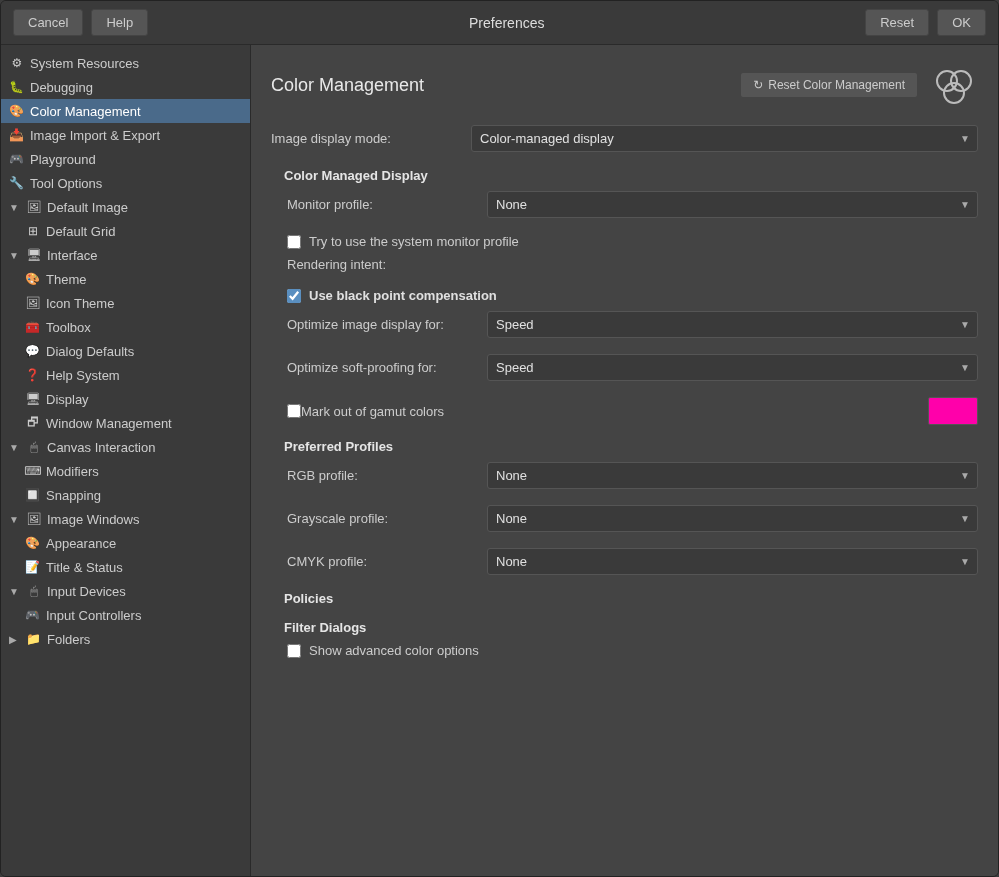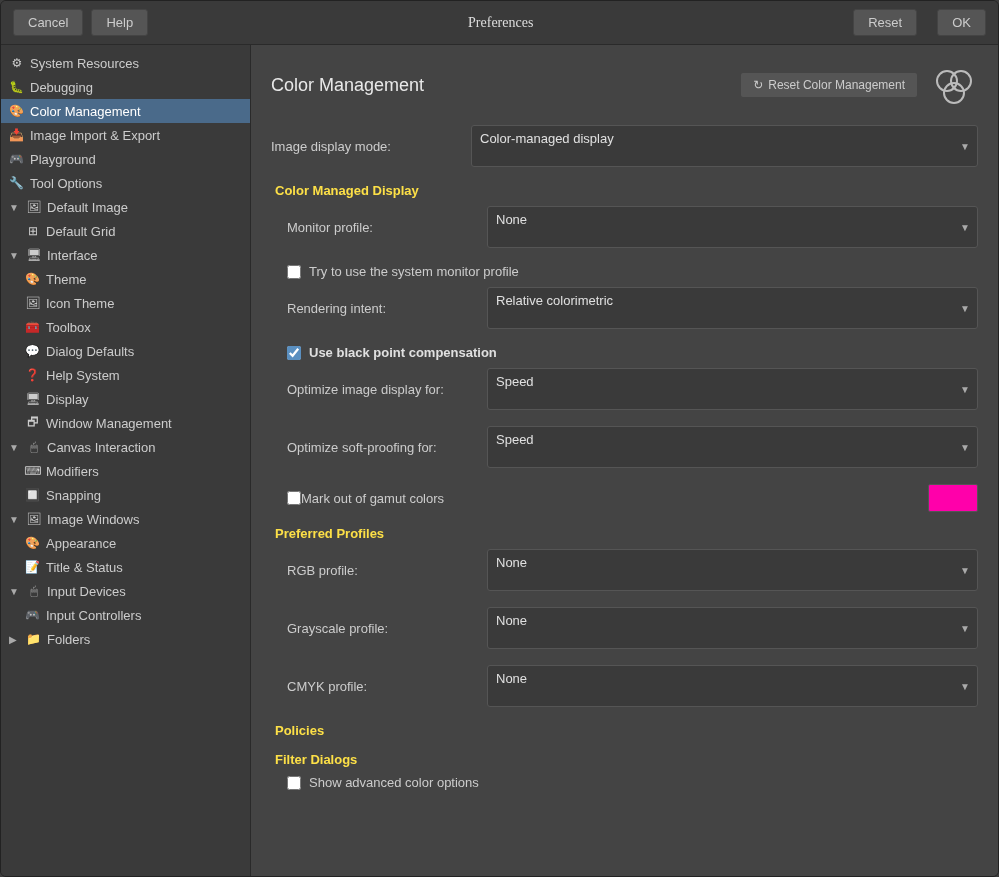--- a/index.html
+++ b/index.html
@@ -39,25 +39,24 @@
       padding: 5px 14px;
       border-radius: 3px;
       cursor: pointer;
       font-size: 13px;
     }
     .titlebar-title {
       flex: 1;
       text-align: center;
       font-size: 14px;
       color: #ddd;
-      font-family: Liberation Serif, serif;
     }
     .titlebar-right {
       display: flex;
-      gap: 20px;
+      gap: 8px;
     }
     .btn-ok {
       background: #555;
       border: 1px solid #444;
       color: #ccc;
       padding: 5px 14px;
       border-radius: 3px;
       cursor: pointer;
       font-size: 13px;
     }
@@ -141,24 +140,24 @@
       align-items: center;
       margin-bottom: 16px;
     }
     .form-label {
       width: 200px;
       color: #ccc;
       flex-shrink: 0;
     }
 
     .section-title {
-      color: #fde047;
+      color: #e5e5e5;
       font-size: 13px;
       font-weight: bold;
-      margin: 14px 0 8px 4px;
+      margin: 14px 0 8px 13px;
     }
 
     .checkbox-row {
       display: flex;
       align-items: center;
       margin-bottom: 8px;
       gap: 8px;
       padding-left: 4px;
     }
     .checkbox-row input[type="checkbox"] {
@@ -193,21 +192,21 @@
       flex: 1;
       position: relative;
       display: flex;
       align-items: center;
     }
     .dropdown-wrap select {
       width: 100%;
       background: #3a3a3a;
       border: 1px solid #555;
       color: #e0e0e0;
-      padding: 5px 28px 20px 8px;
+      padding: 5px 28px 5px 8px;
       border-radius: 3px;
       font-size: 13px;
       appearance: none;
       -webkit-appearance: none;
       cursor: pointer;
     }
     .dropdown-wrap::after {
       content: '▼';
       position: absolute;
       right: 8px;
@@ -405,25 +404,20 @@
         </div>
       </div>
 
       <div class="checkbox-row indented">
         <input type="checkbox" id="system-monitor" style="">
         <label for="system-monitor">Try to use the system monitor profile</label>
       </div>
 
       <div class="form-row indented">
         <div class="form-label">Rendering intent:</div>
-        <div class="dropdown-wrap">
-          <select>
-            <option>Relative colorimetric</option>
-          </select>
-        </div>
       </div>
 
       <div class="checkbox-row indented checked">
         <input type="checkbox" id="black-point" checked="" style="">
         <label for="black-point" style="color:#e0e0e0; font-weight:bold;">Use black point compensation</label>
       </div>
 
       <div class="form-row indented">
         <div class="form-label">Optimize image display for:</div>
         <div class="dropdown-wrap">

